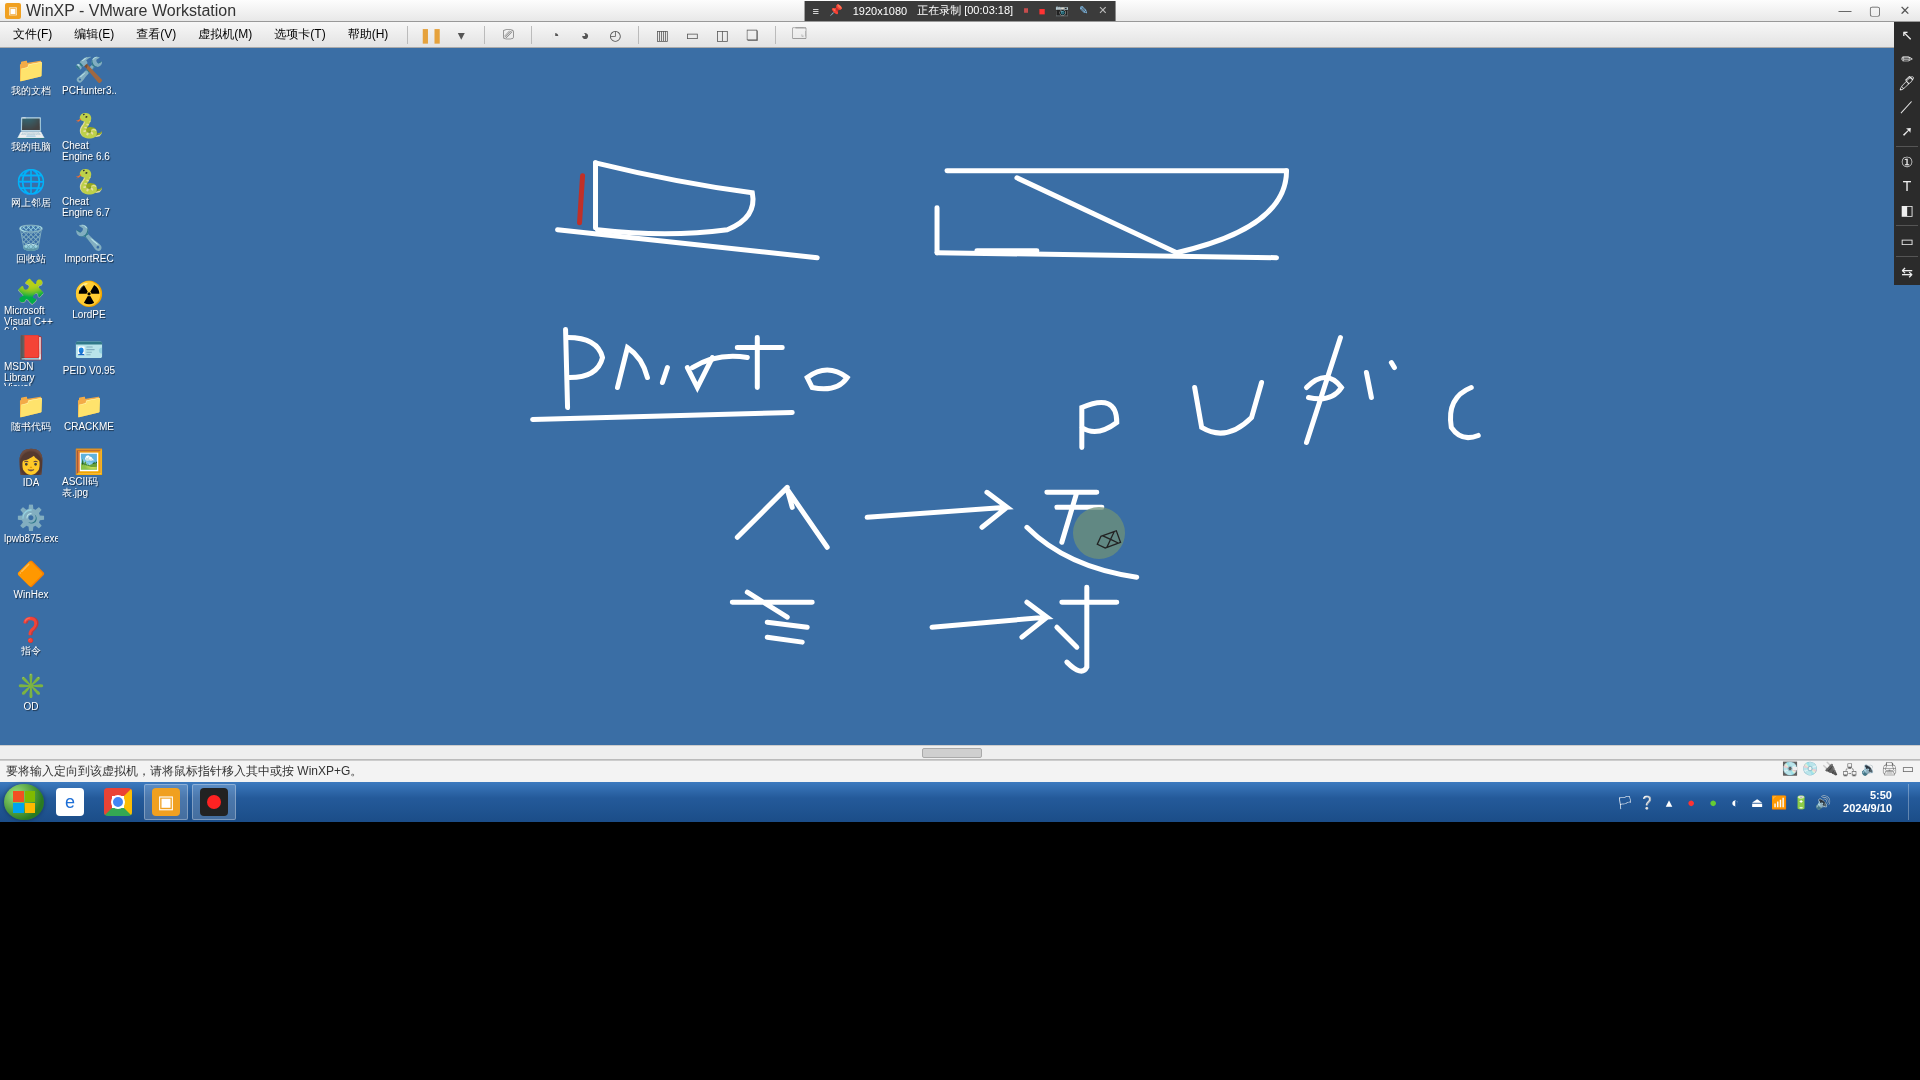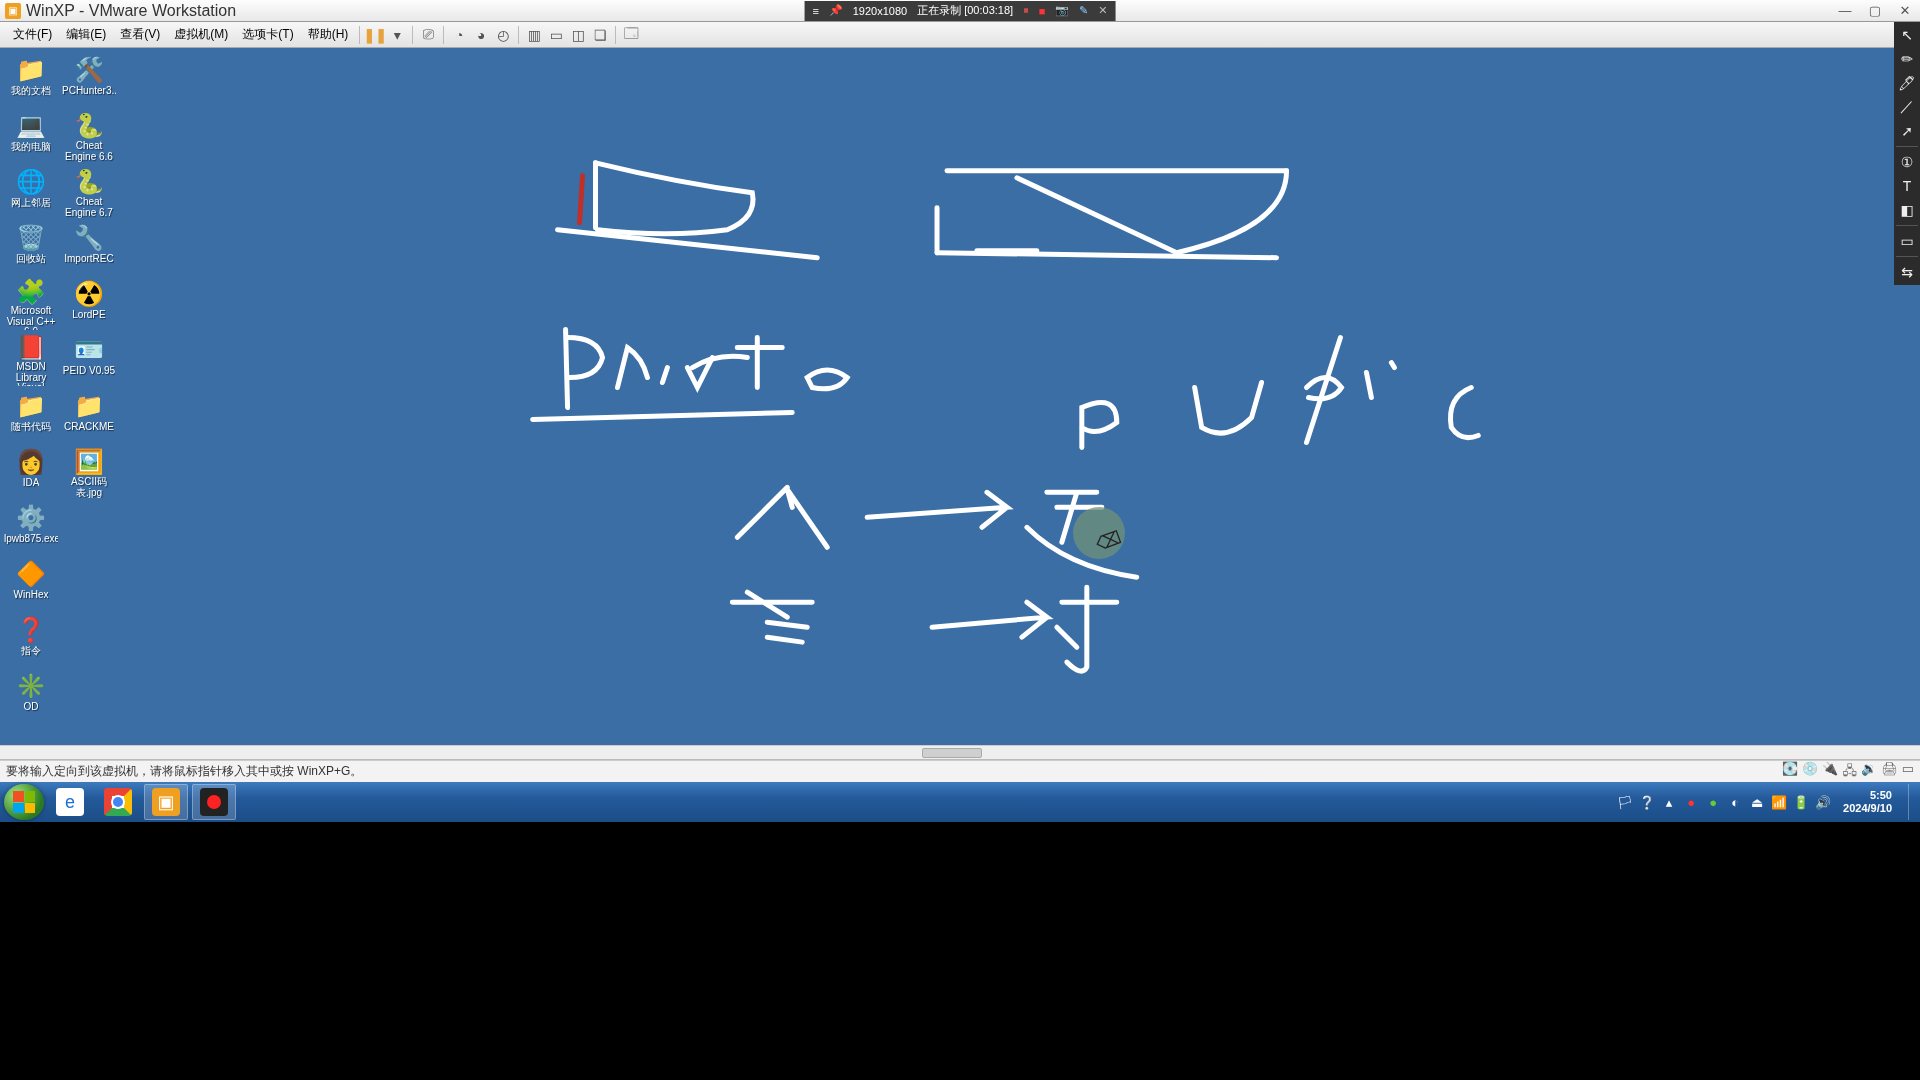--- a/index.html
+++ b/index.html
@@ -19,38 +19,38 @@
 .titlebar .rec-center .rec-close { color: #bbb; }
 .titlebar .win-ctl { margin-left: auto; display: flex; }
 .titlebar .win-ctl div { width: 30px; height: 20px; display: flex; align-items: center; justify-content: center; color: #555; font-size: 13px; cursor: pointer; }
 
 
 .anno-toolbar { position: absolute; right: 0; top: 22px; width: 26px; background: #2b2b2b; display: flex; flex-direction: column; align-items: center; padding: 4px 0; gap: 6px; z-index: 100; }
 .anno-toolbar .tb-btn { width: 22px; height: 18px; display: flex; align-items: center; justify-content: center; color: #eee; font-size: 14px; cursor: pointer; }
 .anno-toolbar .tb-sep { width: 22px; height: 1px; background: #555; }
 
 
-.menubar { height: 26px; background: linear-gradient(#f7f7f7, #e3e3e3); border-bottom: 1px solid #aaa; display: flex; align-items: center; padding: 0 6px; gap: 0; }
+.menubar { height: 26px; background: linear-gradient(#f7f7f7, #e3e3e3); border-bottom: 1px solid #aaa; display: flex; align-items: center; padding: 0 6px; gap: 8px; }
 .menubar .menu-item { padding: 3px 7px; font-size: 12px; cursor: pointer; }
 .menubar .sep { width: 1px; height: 18px; background: #bbb; margin: 0 4px; }
 .menubar .tb-icon { width: 22px; height: 22px; display: flex; align-items: center; justify-content: center; font-size: 14px; cursor: pointer; color: #555; }
 .menubar .tb-pause { color: #e6a23c; font-weight: bold; }
 
 
 .guest-wrap { position: relative; height: 712px; background: #f4f4f4; border-bottom: 1px solid #bbb; }
 .guest-scroll { position: absolute; inset: 0 0 14px 0; background: #3a6ea5; overflow: hidden; }
 .guest-hscroll { position: absolute; bottom: 0; left: 0; right: 0; height: 14px; background: #efefef; border-top: 1px solid #ccc; }
 .guest-hscroll .thumb { position: absolute; left: 48%; top: 2px; width: 60px; height: 10px; background: #cfcfcf; border: 1px solid #aaa; border-radius: 2px; }
 
 
 .icons { position: absolute; top: 4px; left: 4px; display: flex; gap: 4px; }
 .icon-col { display: flex; flex-direction: column; gap: 2px; }
 .dicon { width: 54px; height: 54px; display: flex; flex-direction: column; align-items: center; justify-content: flex-start; padding-top: 2px; cursor: pointer; }
 .dicon .glyph { width: 32px; height: 32px; display: flex; align-items: center; justify-content: center; font-size: 24px; }
-.dicon .lbl { color: #fff; font-size: 10px; text-align: center; line-height: 1.05; text-shadow: 1px 1px 1px rgba(0,0,0,.6); max-width: 54px; overflow: hidden; }
+.dicon .lbl { color: #fff; font-size: 10px; line-height: 1.05; text-shadow: 1px 1px 1px rgba(0,0,0,.6); max-width: 54px; overflow: hidden; }
 
 
 .drawings { position: absolute; inset: 0; }
 .drawings svg { position: absolute; inset: 0; width: 100%; height: 100%; }
 
 .cursor-spot { position: absolute; width: 52px; height: 52px; border-radius: 50%; background: #6f9178; opacity: .75; left: 1073px; top: 459px; }
 .cursor-icon { position: absolute; left: 1096px; top: 482px; font-size: 18px; color: #222; transform: rotate(-20deg); }
 
 
 .vm-status { height: 22px; background: #f3f3f3; border-top: 1px solid #ccc; display: flex; align-items: center; padding: 0 6px; font-size: 12px; color: #333; }

